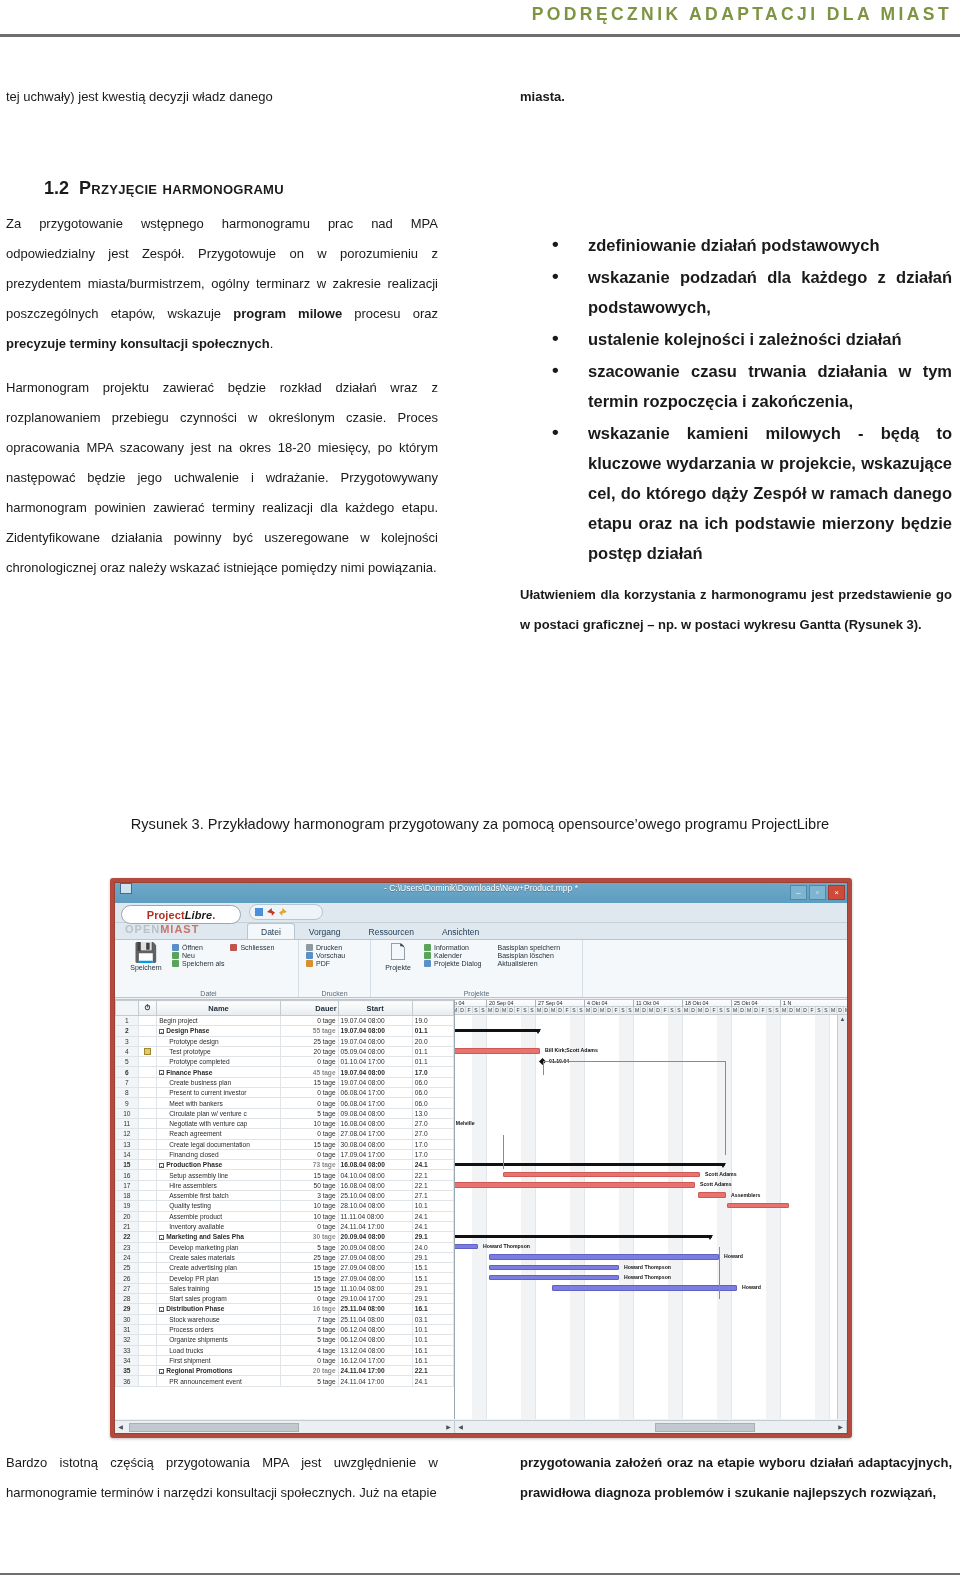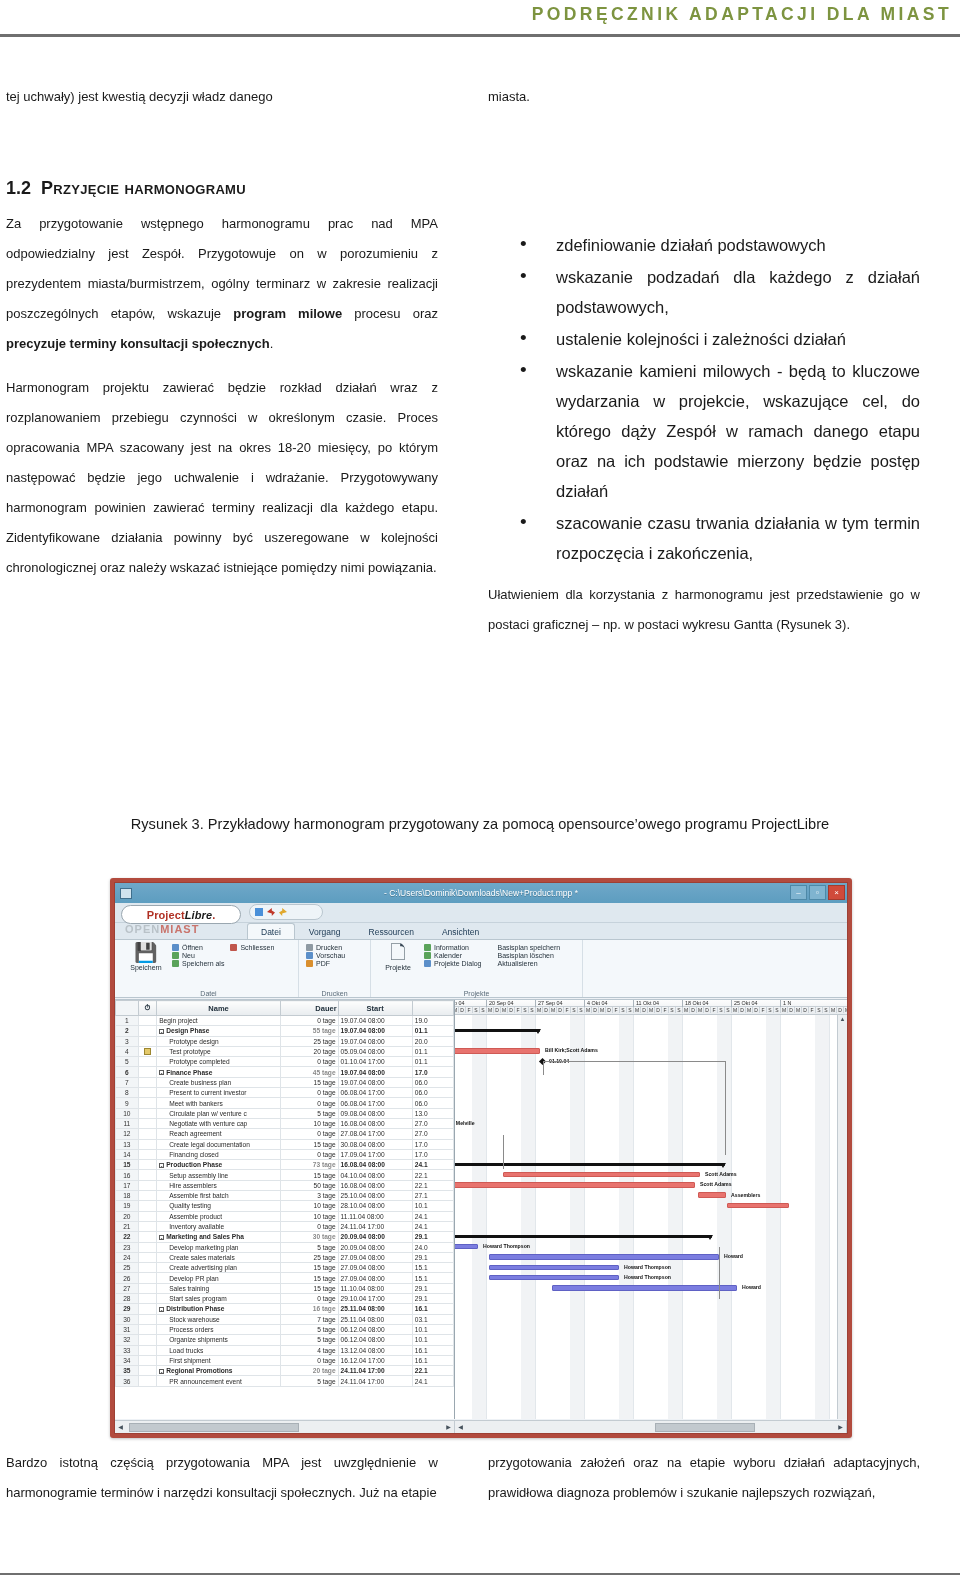--- a/index.html
+++ b/index.html
@@ -24,40 +24,40 @@
     font-family:"Liberation Sans", sans-serif;
   }
   #doc-header .hdr-rule {
     position:absolute; left:0; top:34px; width:960px; height:3px;
     background:#6f6f6f;
   }
 
   
   .col { position:absolute; width:432px; }
   .col-left  { left:6px; }
-  .col-right { left:488px; }
+  .col-right { left:520px;font-weight:bold; }
 
   p.body {
     margin:0 0 14px 0;
     font-size:13px;
     line-height:30px;
     text-align:justify;
     text-justify:inter-word;
     font-family:"Liberation Sans", sans-serif;
   }
   .nojust { text-align:left !important; }
   b, .b { font-weight:700; }
 
   h2.section {
     margin:0 0 10px 0;
     font-size:18px; font-weight:700;
     font-family:"Liberation Sans", sans-serif;
     white-space:nowrap;
   }
-  h2.section .num { font-weight:700; }
+  h2.section .num { font-weight:700;margin-left:38px; }
   h2.section .ttl {
     font-variant:small-caps; text-transform:none;
     letter-spacing:0.3px; margin-left:10px; font-weight:700;
   }
 
   
   ul.bullets { margin:6px 0 14px 0; padding:0; list-style:none; }
   ul.bullets li {
     position:relative;
     padding-left:68px;
@@ -92,21 +92,21 @@
   }
   #app-inner {
     width:100%; height:100%;
     background:#eef2f6;
     position:relative; overflow:hidden;
     border:1px solid #9d4034;
   }
   
   .titlebar {
     height:20px; background:linear-gradient(#6fa8c8,#5d9dc0);
-    position:relative; display:flex; align-items:center;
+    position:relative; display:flex; align-items:flex-start;
   }
   .titlebar .sysicon {
     width:12px;height:11px;margin-left:5px;background:#cfe3ee;
     border:1px solid #3f6f8c;
   }
   .titlebar .tb-title {
     position:absolute; left:0; right:0; text-align:center;
     font-size:8.5px; color:#ffffff; white-space:nowrap;
     text-shadow:0 1px 0 rgba(0,0,0,.25);
   }
@@ -279,22 +279,22 @@
 
 <div class="col col-right" style="top:82px;">
   <p class="body nojust">miasta.</p>
 </div>
 
 <div class="col col-right" style="top:224px;">
   <ul class="bullets">
     <li>zdefiniowanie działań podstawowych</li>
     <li>wskazanie podzadań dla każdego z działań podstawowych,</li>
     <li>ustalenie kolejności i zależności działań</li>
+    <li>szacowanie czasu trwania działania w tym termin rozpoczęcia i zakończenia,</li>
     <li>wskazanie kamieni milowych - będą to kluczowe wydarzania w projekcie, wskazujące cel, do którego dąży Zespół w ramach danego etapu oraz na ich podstawie mierzony będzie postęp działań</li>
-    <li>szacowanie czasu trwania działania w tym termin rozpoczęcia i zakończenia,</li>
   </ul>
   <p class="body" style="margin-top:-2px;">Ułatwieniem dla korzystania z harmonogramu jest przedstawienie go w postaci graficznej – np. w postaci wykresu Gantta (Rysunek 3).</p>
 </div>
 
 <div id="fig-caption">Rysunek 3. Przykładowy harmonogram przygotowany za pomocą opensource’owego programu ProjectLibre</div>
 
 <div id="app-shot">
   <div id="app-inner">
 
     <div class="titlebar">

